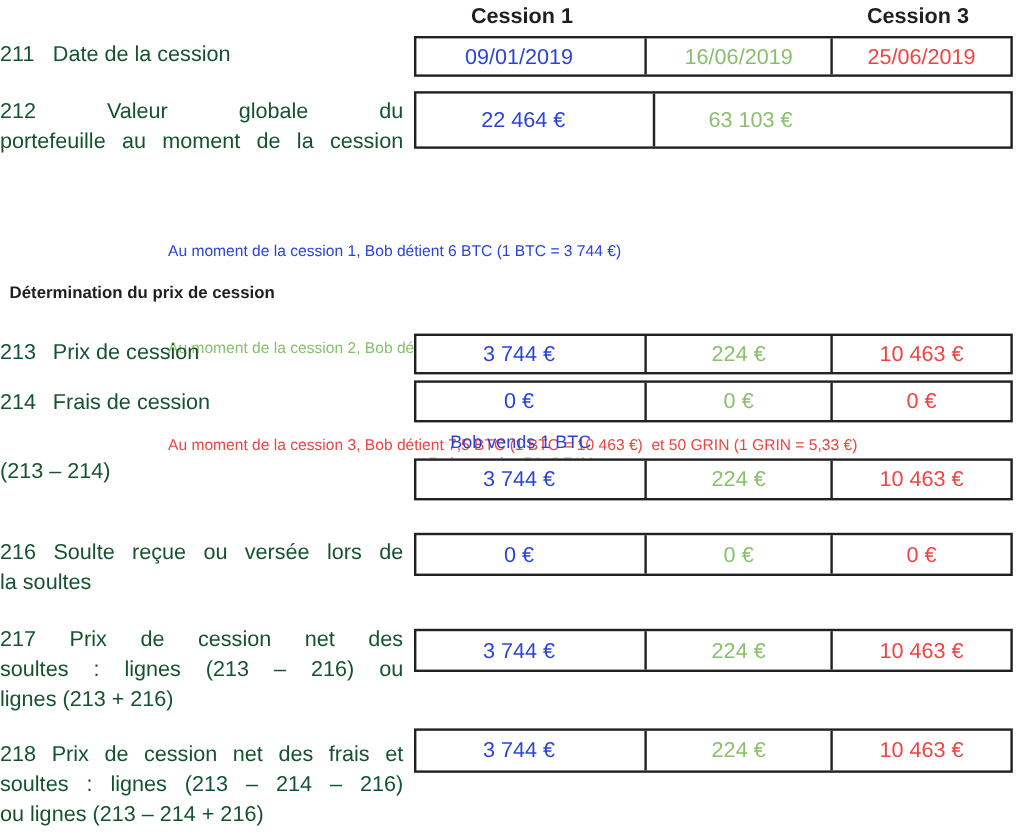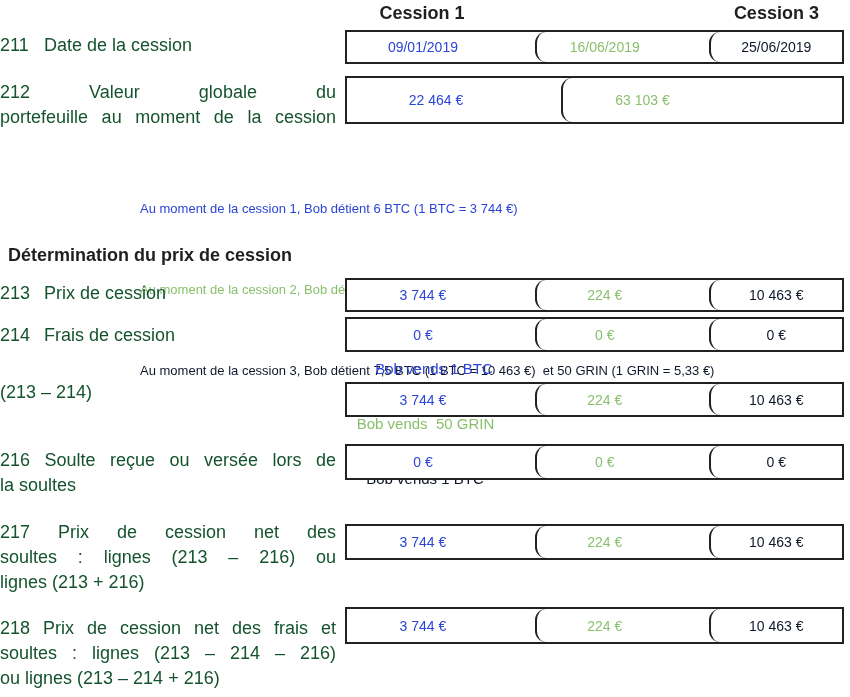--- a/index.html
+++ b/index.html
@@ -1,57 +1,57 @@
 <!DOCTYPE html>
 <html><head>
 <meta charset="utf-8">
 <style>
   html,body { margin:0; padding:0; background:#ffffff; }
   .page {
     position:relative; width:850px; height:697px; background:#ffffff;
     font-family:"Liberation Sans", sans-serif; color:#1f1f1f; overflow:hidden;
   }
-  .abs { position:absolute;gap:36px; }
+  .abs { position:absolute; }
 
   
   .col-headers { top:1px; left:345px; width:499px; display:flex; }
   .col-headers .h {
     font-weight:bold; font-size:18px; line-height:24px; text-align:center;
   }
   .h.w1 { width:180px; } .h.w2 { width:161px;margin-top:32px; } .h.w3 { width:158px; }
 
   
   .vrow {
     left:345px; width:499px; display:flex; box-sizing:border-box;
     border:2px solid #212121; background:#ffffff;
   }
   .cell {
     display:flex; align-items:center; justify-content:center;
-    font-size:14px; box-sizing:border-box; white-space:pre;border-radius:11px;
+    font-size:18px; box-sizing:border-box; white-space:pre;
   }
   .cell.c1 { width:178px; }
-  .cell.c2 { width:161px; border-left:2px solid #212121; }
+  .cell.c2 { width:161px; border-left:2px solid #212121;margin-left:19px; }
   .cell.c3 { width:156px; border-left:2px solid #212121; }
 
   .blue  { color:#2b44d6; }
   .green { color:#8ac06d; }
-  .red   { color:#0f172a; }
+  .red   { color:#ef4444; }
 
   
   .row-label { left:0; width:336px; font-size:18px; line-height:25px; color:#14532d; }
   .lab-line { text-align:justify; }
   .lab-line.jl { text-align-last:justify; }
   .num { display:inline-block; min-width:30px; }
   .lab-line.plain .num { margin-right:14px; }
 
   
   .notes { left:140px; top:141px; font-size:13px; line-height:27px; white-space:pre; }
 
   
-  .section-title { left:8px; top:244px; font-size:18px; font-weight:bold; line-height:22px; }
+  .section-title { left:8px; top:232px; font-size:14px; font-weight:bold; line-height:22px; }
 
   
   .vends { left:345px; top:359px; width:499px; display:flex; font-size:15px; line-height:19px; white-space:pre;flex-direction:column; }
   .vends .v { text-align:center; }
   .v.w1 { width:178px; } .v.w2 { width:161px; } .v.w3 { width:160px; }
 </style>
 </head>
 <body>
 
 <div class="page">

